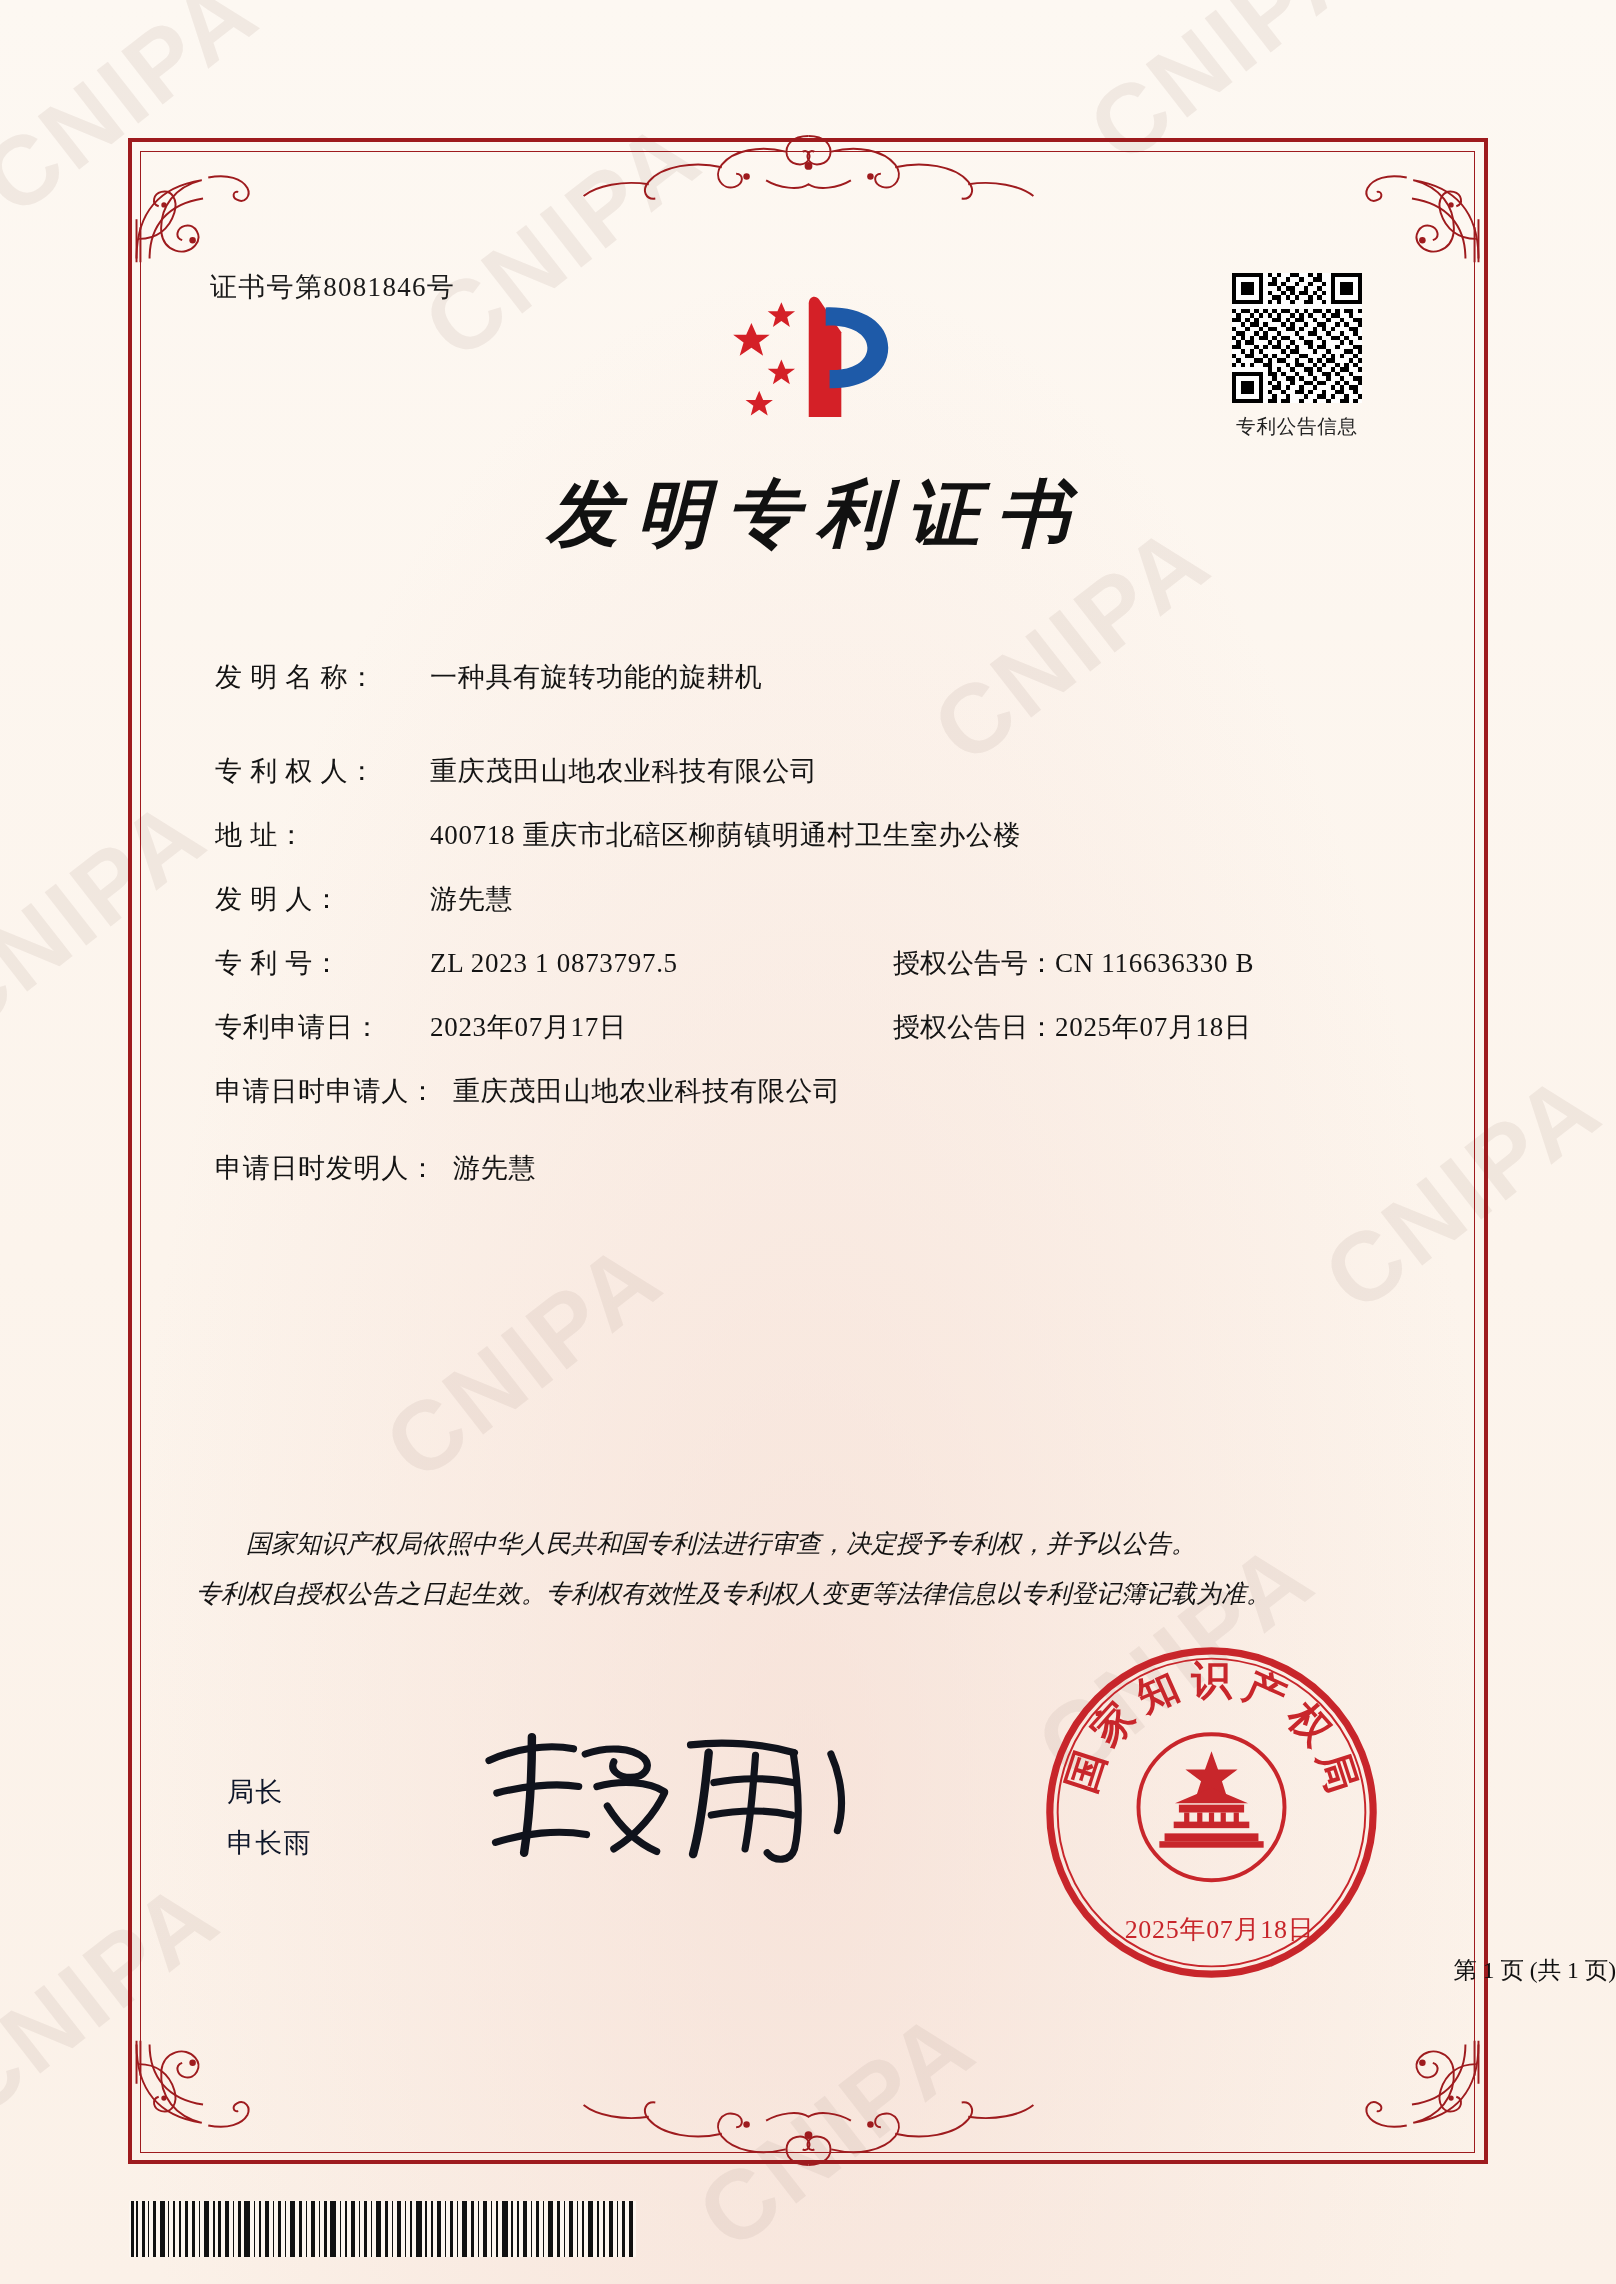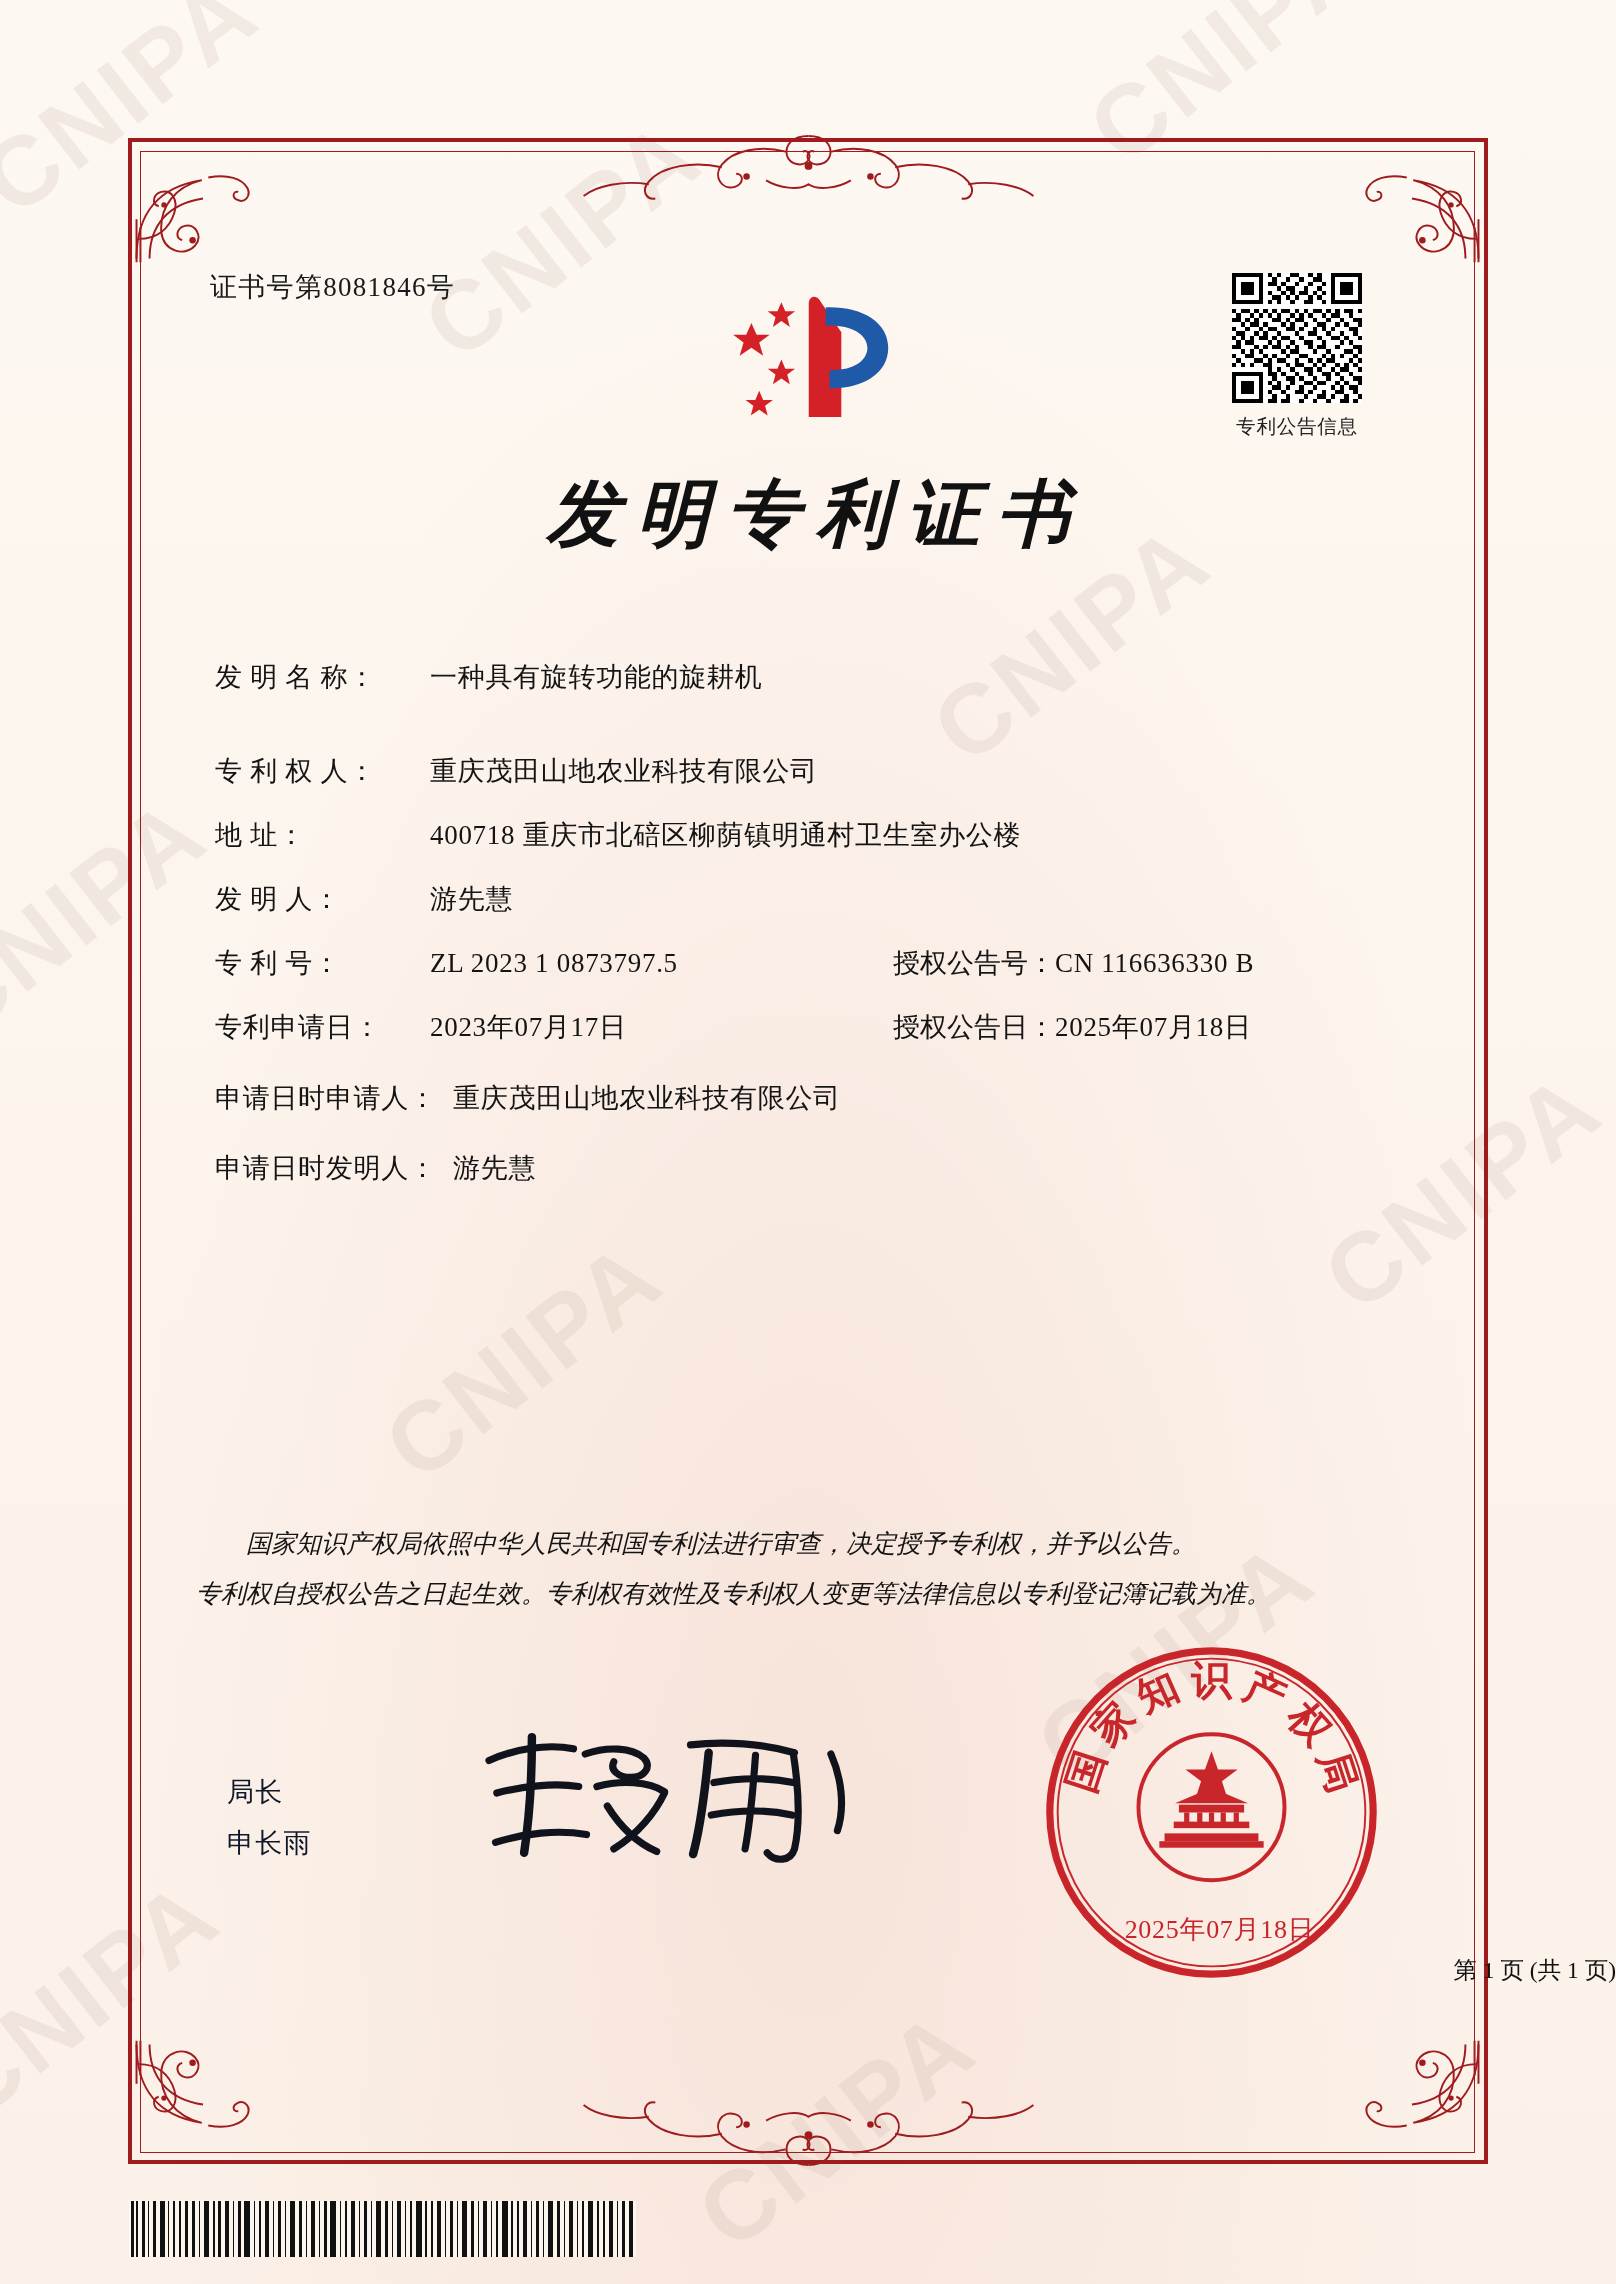--- a/index.html
+++ b/index.html
@@ -644,21 +644,21 @@
         <span>授权公告号：</span><span class="value">CN 116636330 B</span>
       </span>
     </div>
     <div class="row-2col">
       <span class="label nosp">专利申请日：</span><span class="value">2023年07月17日</span>
       <span class="col-right">
         <span>授权公告日：</span><span class="value">2025年07月18日</span>
       </span>
     </div>
     <div class="field-row">
-      <span class="label nosp" style="width:238px;margin-top:7px;">申请日时申请人：</span><span class="value">重庆茂田山地农业科技有限公司</span>
+      <span class="label nosp" style="width:238px;">申请日时申请人：</span><span class="value">重庆茂田山地农业科技有限公司</span>
     </div>
     <div class="gap-md"></div>
     <div class="field-row">
       <span class="label nosp" style="width:238px;">申请日时发明人：</span><span class="value">游先慧</span>
     </div>
   </div>
 
   <div class="statement">
     <p class="indent">国家知识产权局依照中华人民共和国专利法进行审查，决定授予专利权，并予以公告。</p>
     <p>专利权自授权公告之日起生效。专利权有效性及专利权人变更等法律信息以专利登记簿记载为准。</p>

